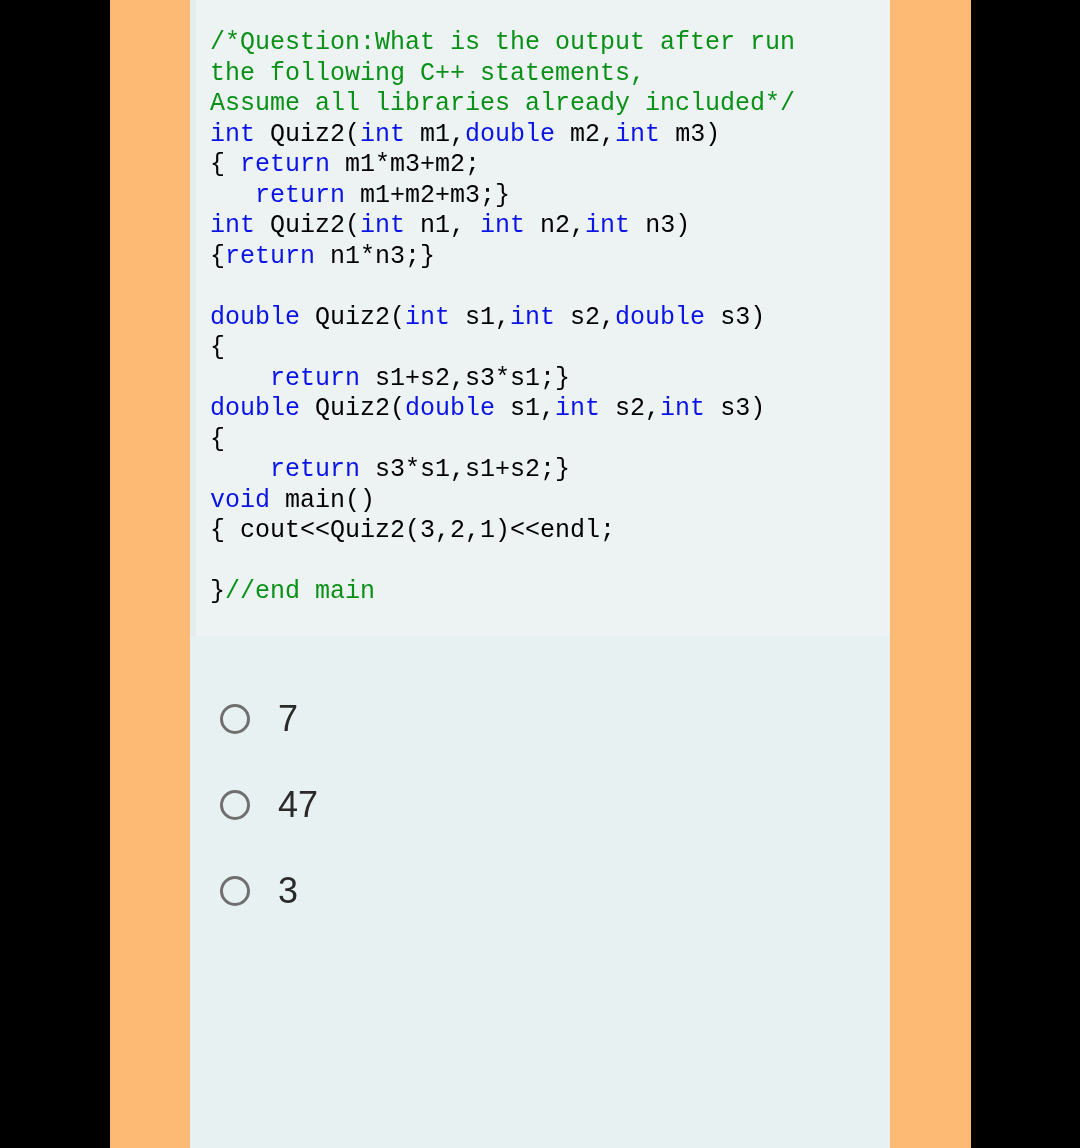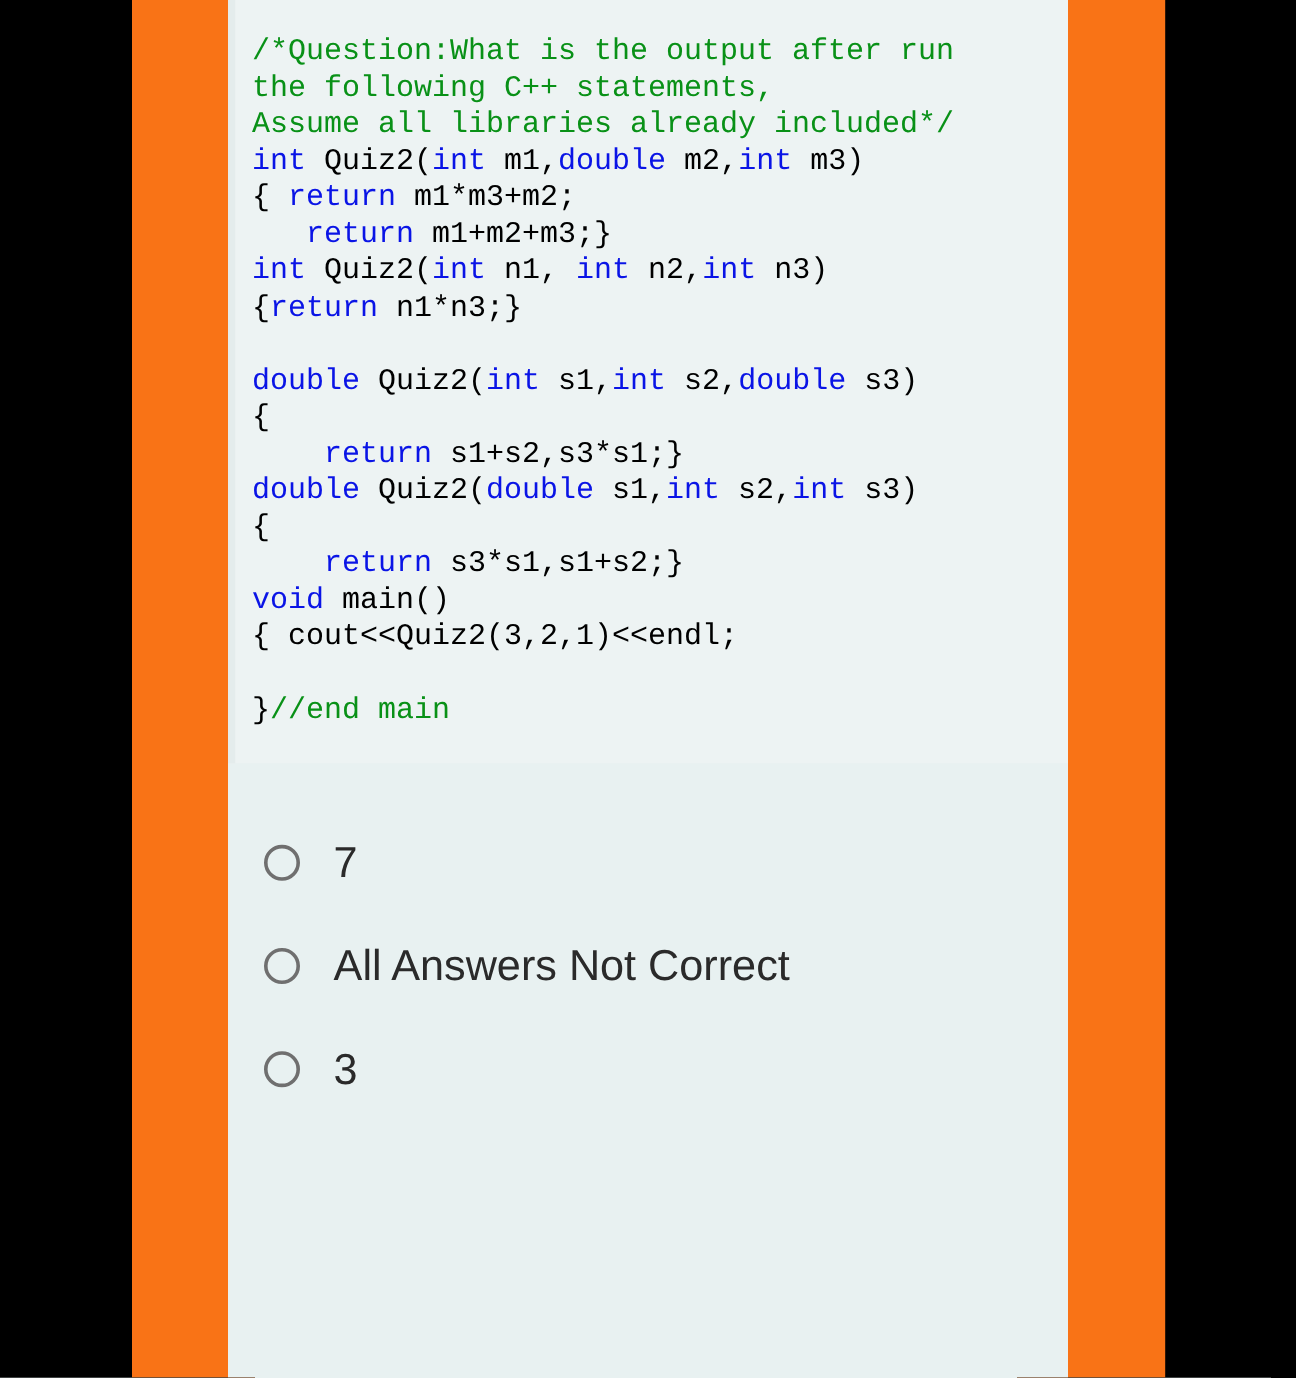--- a/index.html
+++ b/index.html
@@ -13,21 +13,21 @@
     width: 1080px;
     min-height: 1148px;
     background: #000;
     display: flex;
     justify-content: center;
   }
   .sheet {
     margin-top: 0;
     width: 861px;
     min-height: 1148px;
-    background: #f97316;
+    background: #fdba74;
     box-sizing: border-box;
     display: flex;
     justify-content: center;
   }
   .panel {
     width: 700px;
     background: #e8f1f1;
     min-height: 1148px;
     box-sizing: border-box;
     padding: 0;
@@ -102,21 +102,21 @@
 <span class="pl">}</span><span class="cmt">//end main</span></pre>
       </div>
 
       <div class="options">
         <div class="opt">
           <span class="radio"></span>
           <span class="opt-label">7</span>
         </div>
         <div class="opt">
           <span class="radio"></span>
-          <span class="opt-label">All Answers Not Correct</span>
+          <span class="opt-label">47</span>
         </div>
         <div class="opt">
           <span class="radio"></span>
           <span class="opt-label">3</span>
         </div>
       </div>
 
     </div>
   </div>
 </div>

